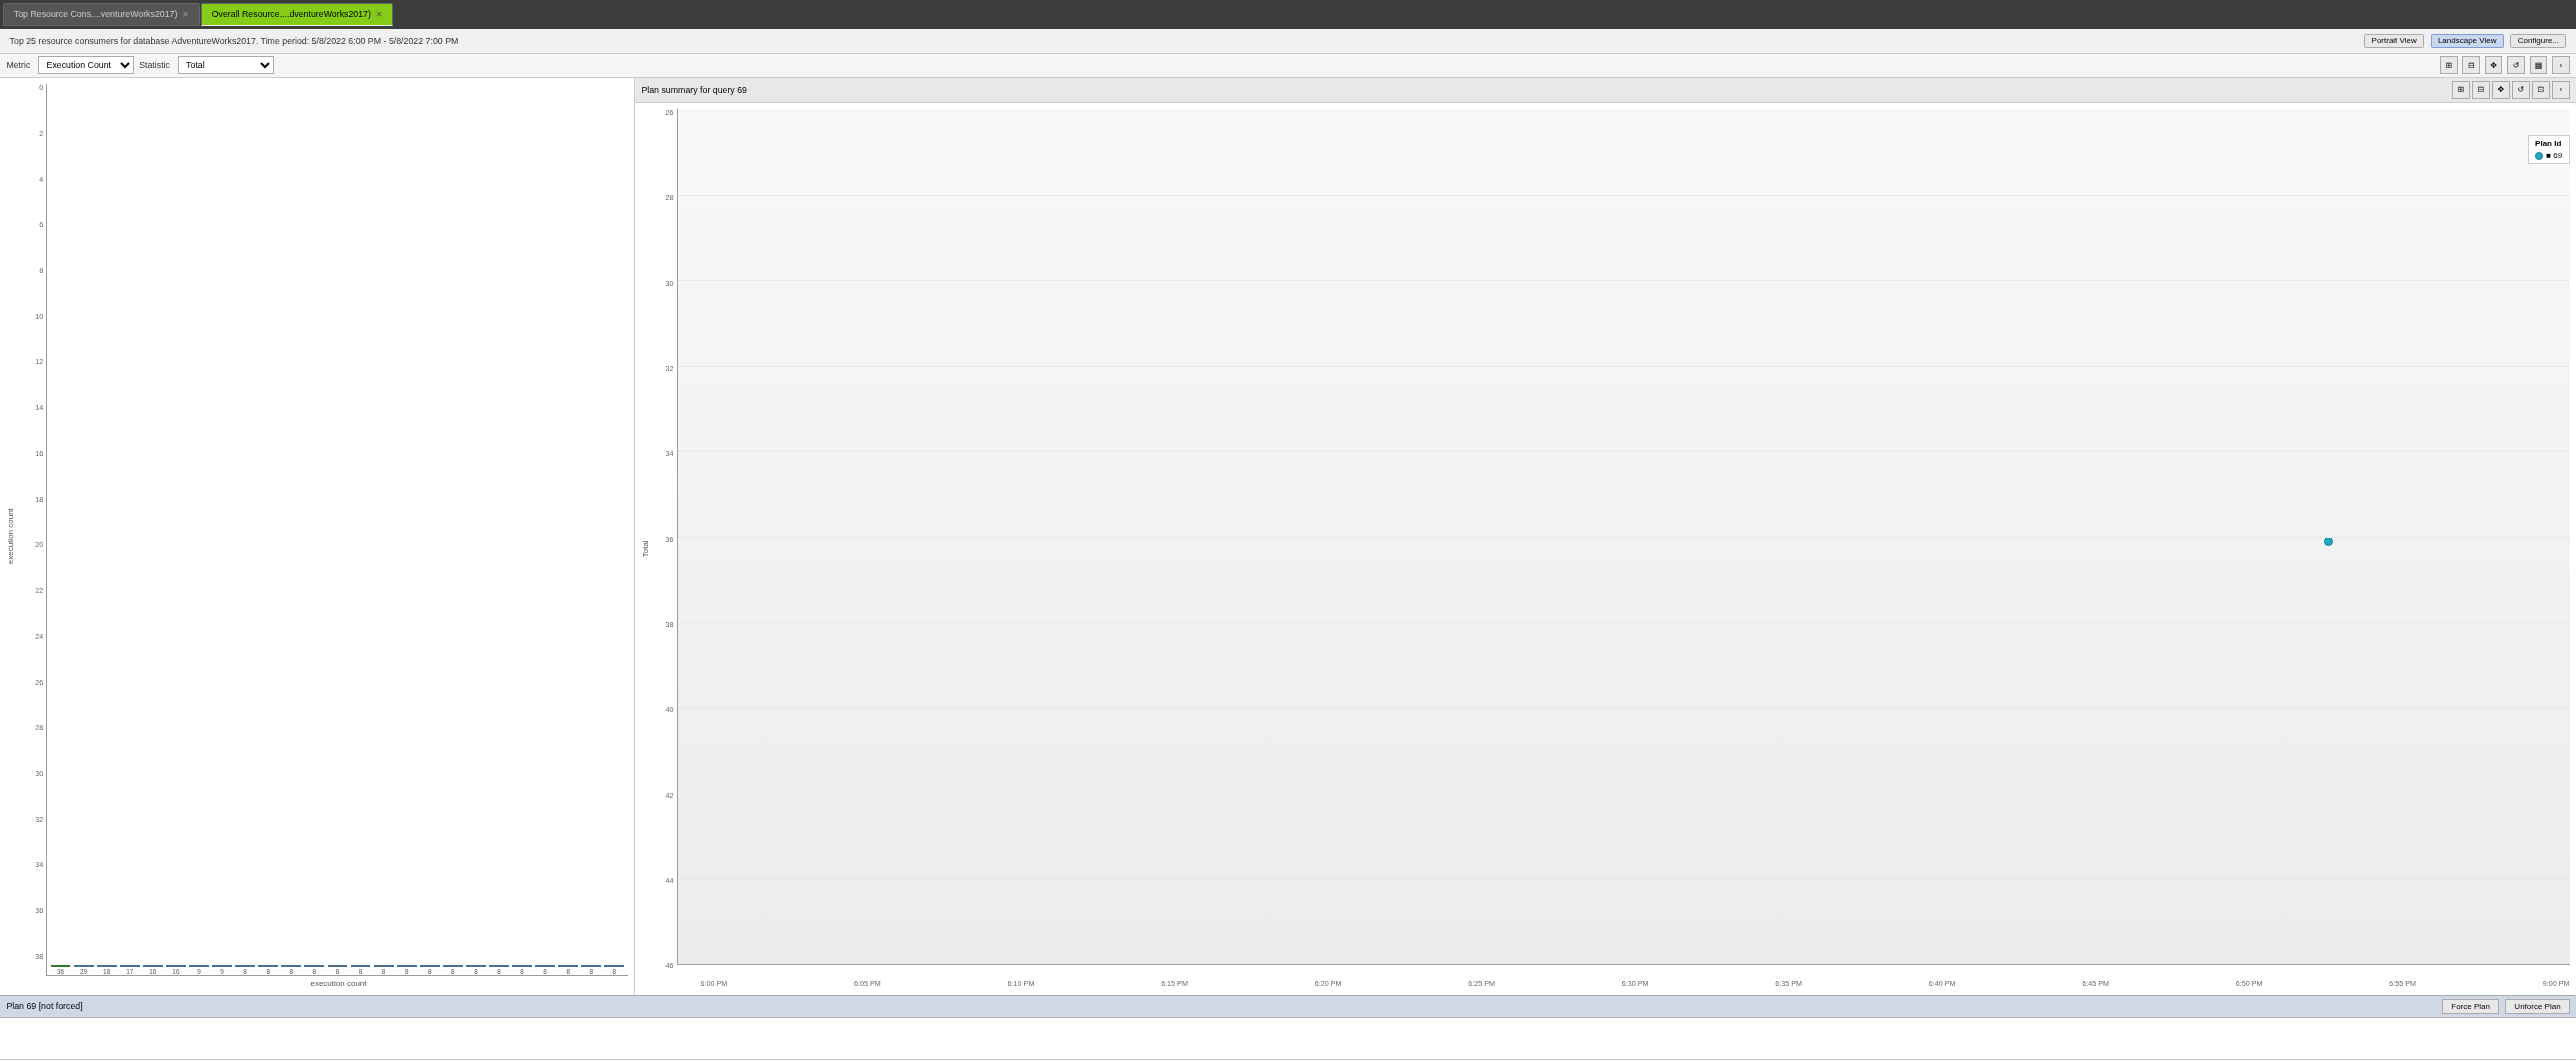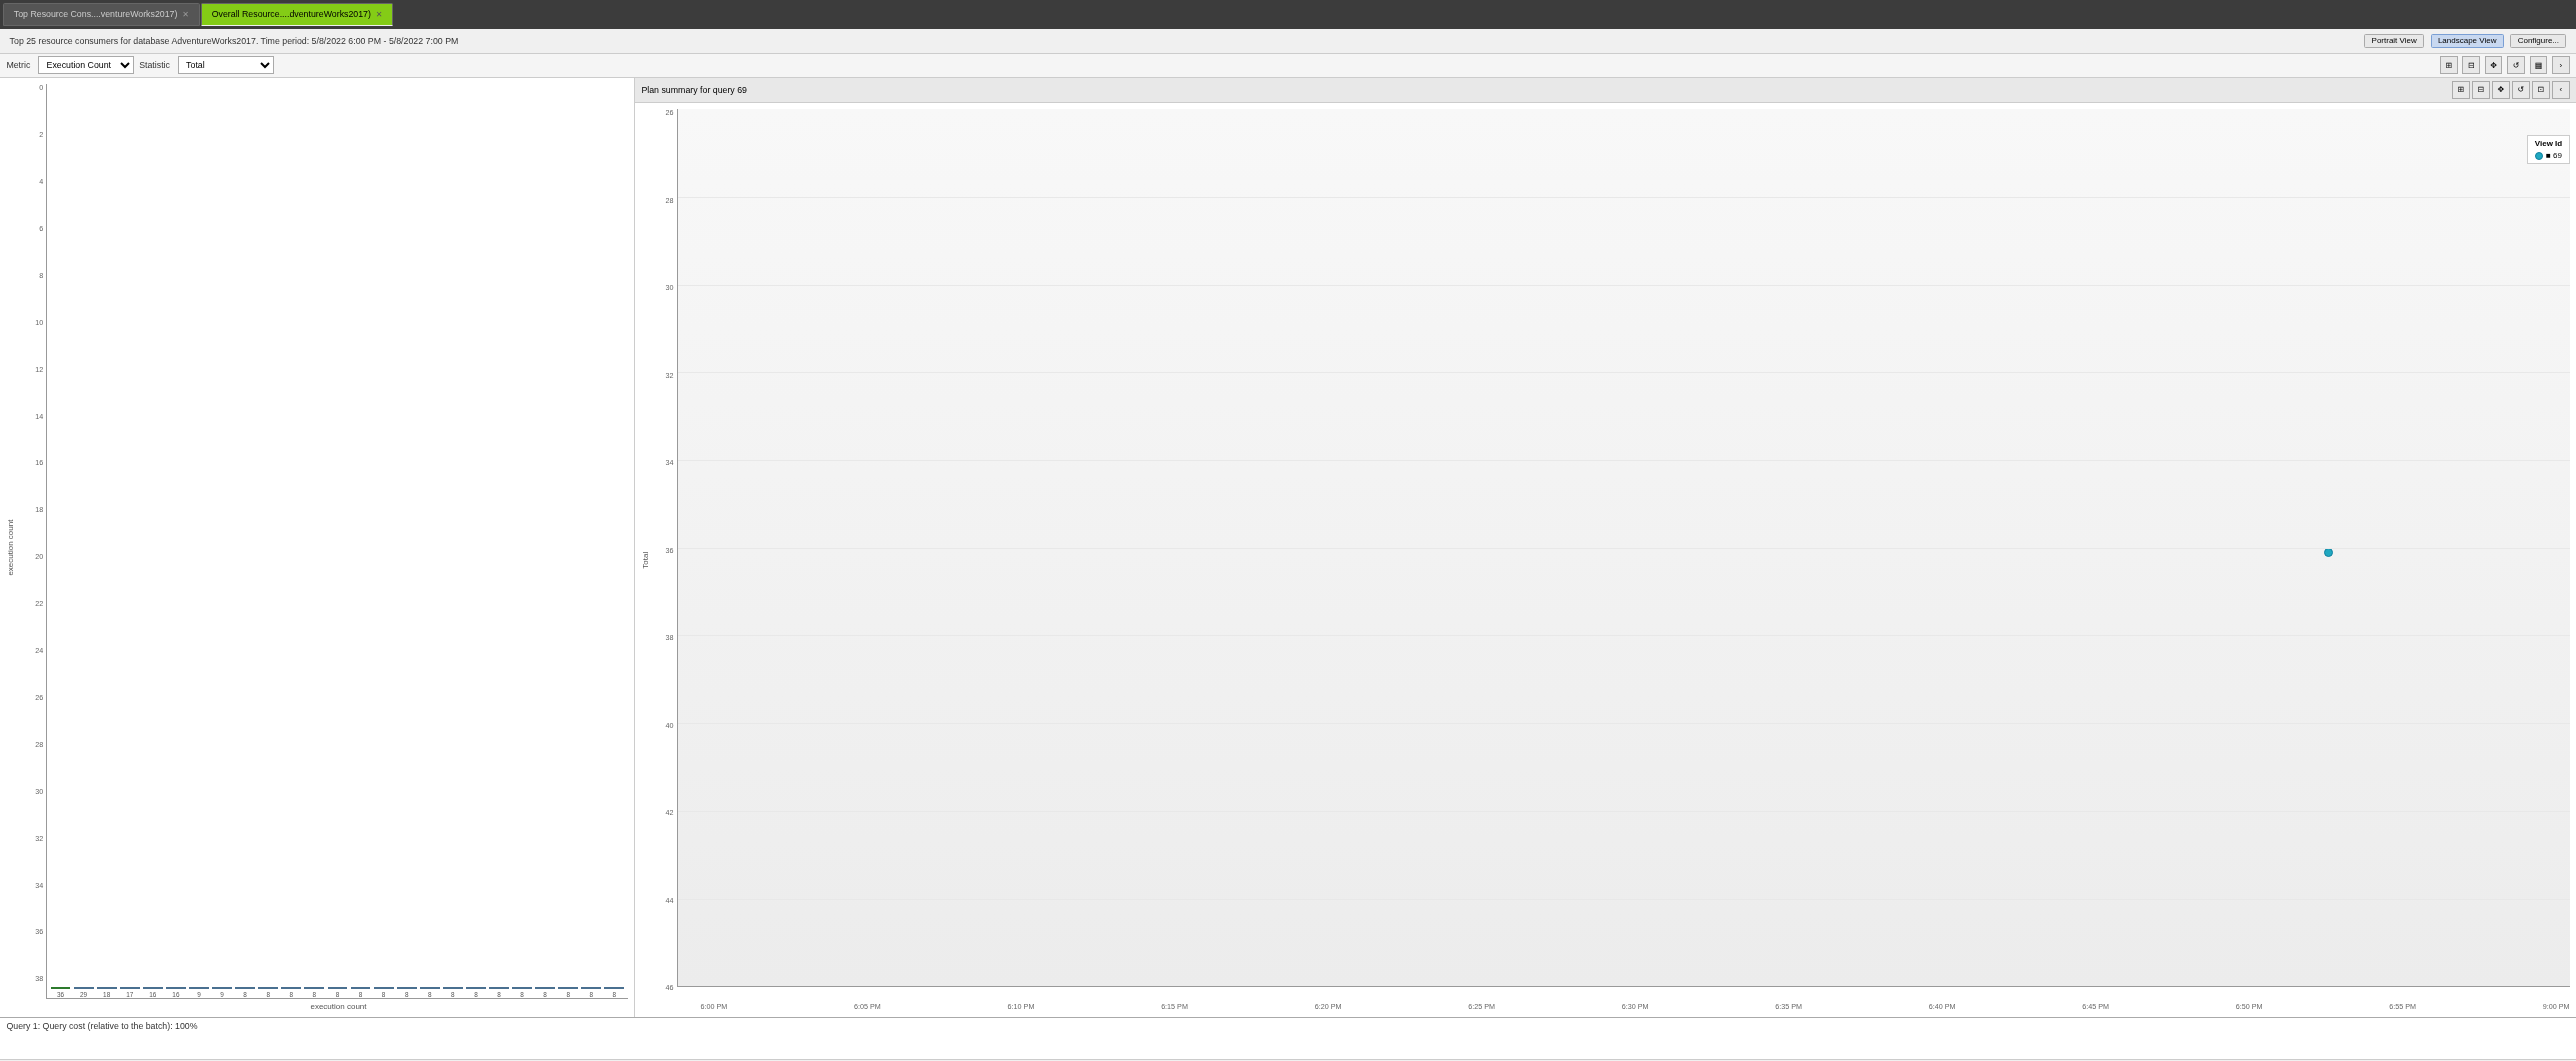--- a/index.html
+++ b/index.html
@@ -664,30 +664,36 @@
                   <div class="scatter-x-tick">6:40 PM</div>
                   <div class="scatter-x-tick">6:45 PM</div>
                   <div class="scatter-x-tick">6:50 PM</div>
                   <div class="scatter-x-tick">6:55 PM</div>
                   <div class="scatter-x-tick">9:00 PM</div>
                 </div>
             </div>
           </div>
         </div>
         <div class="legend-box">
-          <div class="legend-title">View Id</div>
+          <div class="legend-title">Plan Id</div>
           <div class="legend-item">
             <div class="legend-dot"></div>
             <span>■ 69</span>
           </div>
         </div>
       </div>
     </div>
   </div>
 
   <div class="bottom-section">
+    <div class="plan-bar">
+      <span>Plan 69 [not forced]</span>
+      <div class="plan-bar-right">
+        <button class="plan-action-btn">Force Plan</button>
+        <button class="plan-action-btn">Unforce Plan</button>
+      </div>
+    </div>
     <div class="query-info">
-      <div>Query 1: Query cost (relative to the batch): 100%</div>
     </div>
   </div>
 
 </div>
 
 
 </body></html>

